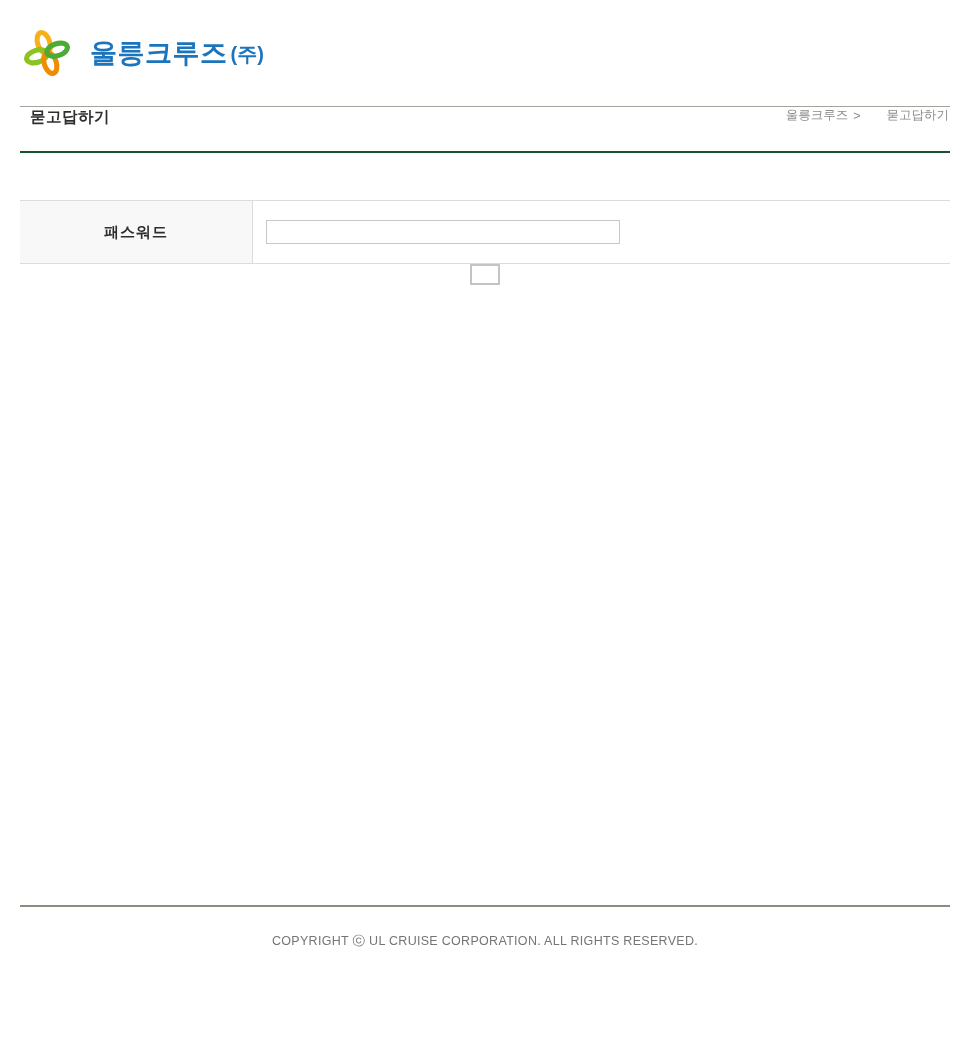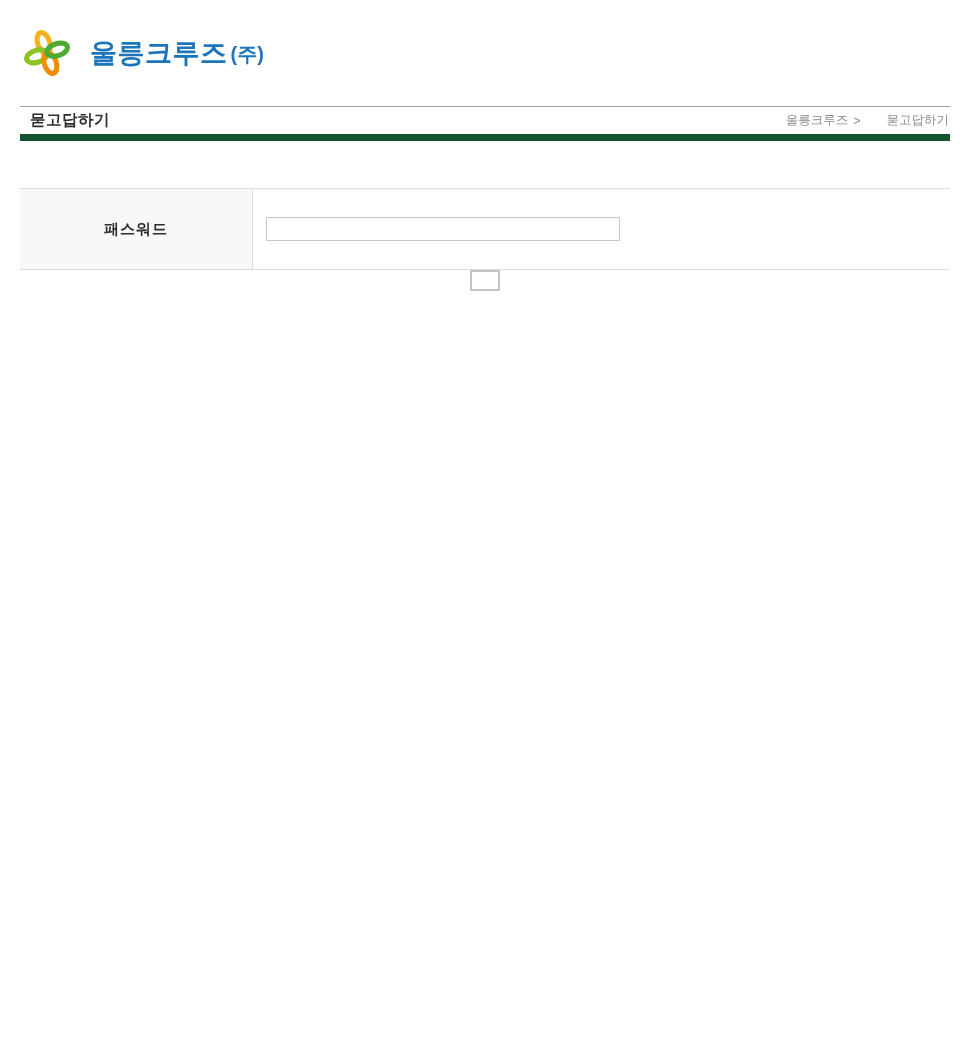--- a/index.html
+++ b/index.html
@@ -35,23 +35,23 @@
     margin-left:3px;
     font-weight:bold;
     font-size:20px;
     line-height:1;
     position:relative; top:1px;
   }
 
   
   .title-bar {
     border-top:1px solid #a7a39a;
-    border-bottom:7px solid #14532d;
-    height:35px;
-    display:flex; align-items:center; justify-content:space-between;
+    border-bottom:2px solid #14532d;
+    height:47px;
+    display:flex; align-items:flex-start; justify-content:space-between;
   }
   .page-title {
     margin-left:10px;
     font-size:15.5px;
     font-weight:bold;
     color:#2e2e2e;
     letter-spacing:0.5px;
   }
   .breadcrumb {
     display:flex; align-items:center;
@@ -60,21 +60,21 @@
     margin-right:1px;
   }
   .breadcrumb .crumb { color:#8a8a8a; text-decoration:none; }
   .breadcrumb .sep { margin-left:5px; }
   .breadcrumb .current { margin-left:26px; }
 
   
   .form-area { margin-top:47px; }
   .qa-table {
     display:flex;
-    height:82px;
+    height:64px;
     border-top:1px solid #dcdcdc;
     border-bottom:1px solid #dcdcdc;
   }
   .label-cell {
     width:233px;
     background:#f8f8f8;
     border-right:1px solid #dcdcdc;
     display:flex; align-items:center; justify-content:center;
     font-size:15px; font-weight:bold; color:#2e2e2e;
     letter-spacing:1px;
@@ -150,14 +150,17 @@
   <main class="form-area">
     <div class="qa-table">
       <div class="label-cell">패스워드</div>
       <div class="input-cell">
         <input class="password-input" type="password" value="" style="">
       </div>
     </div>
     <button class="submit-box" type="button"></button>
   </main>
 
+  <footer class="site-footer">
+    <p class="copyright">COPYRIGHT ⓒ UL CRUISE CORPORATION. ALL RIGHTS RESERVED.</p>
+  </footer>
 
 </div>
 
 </body></html>

